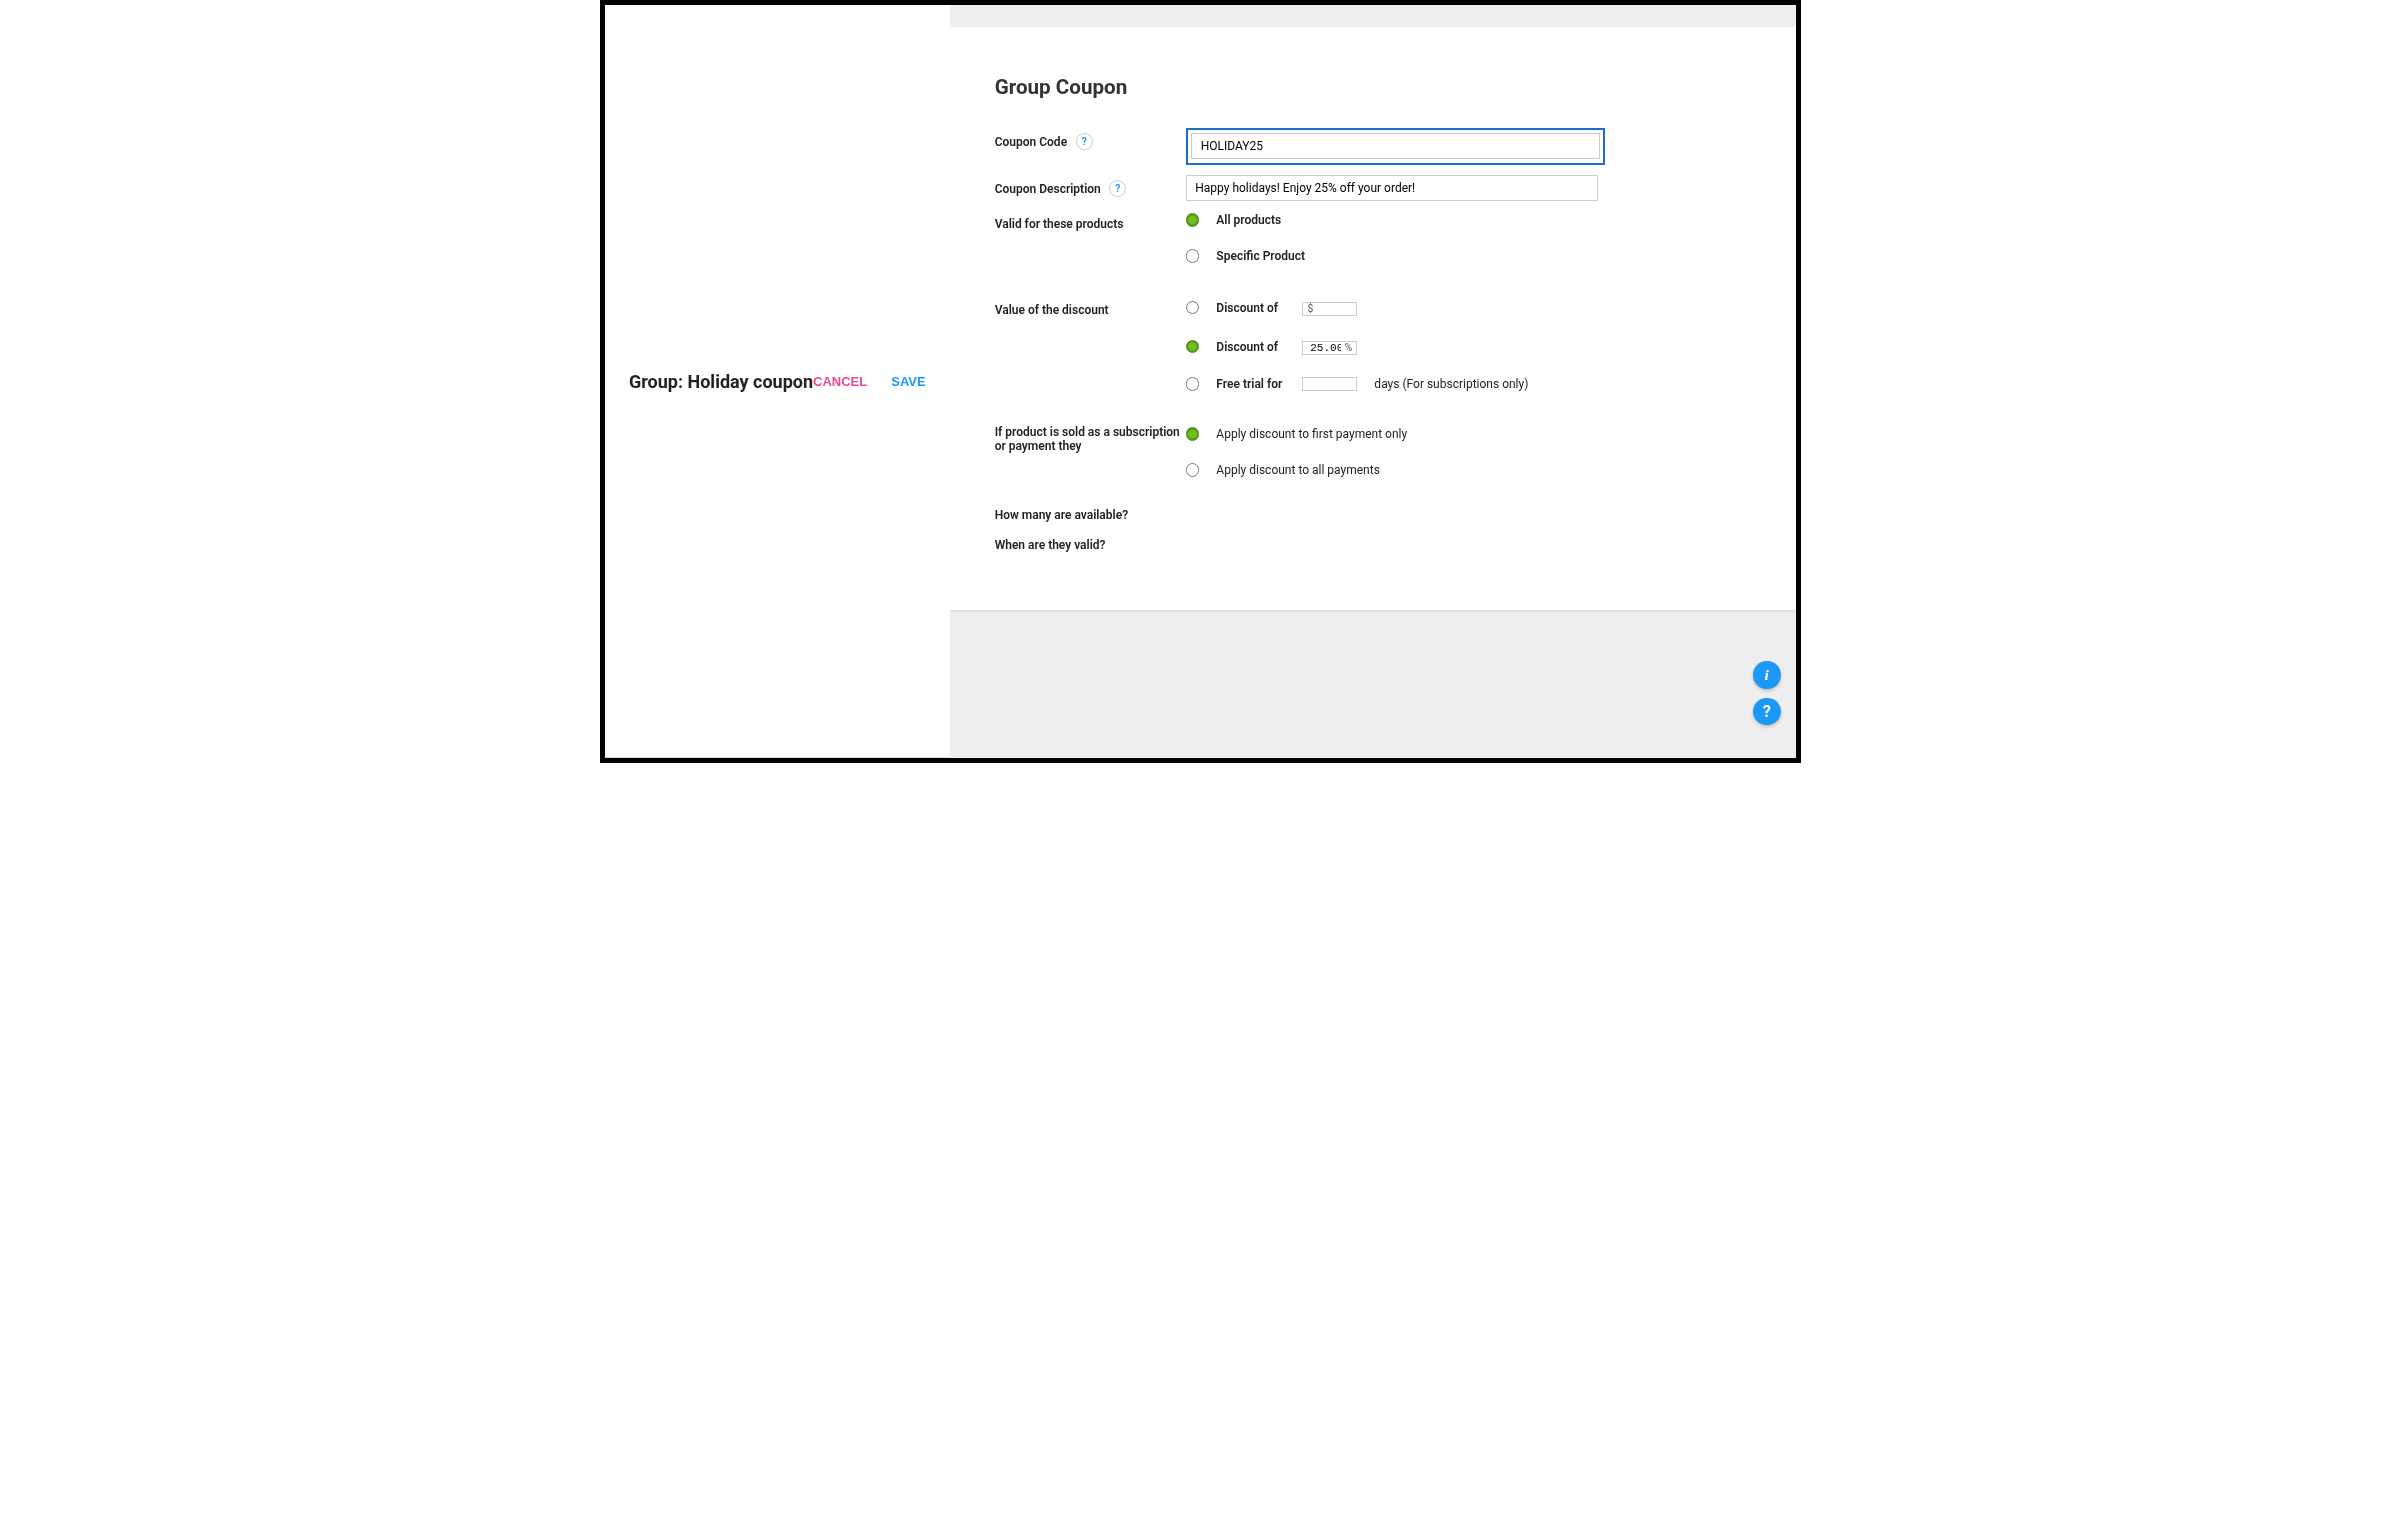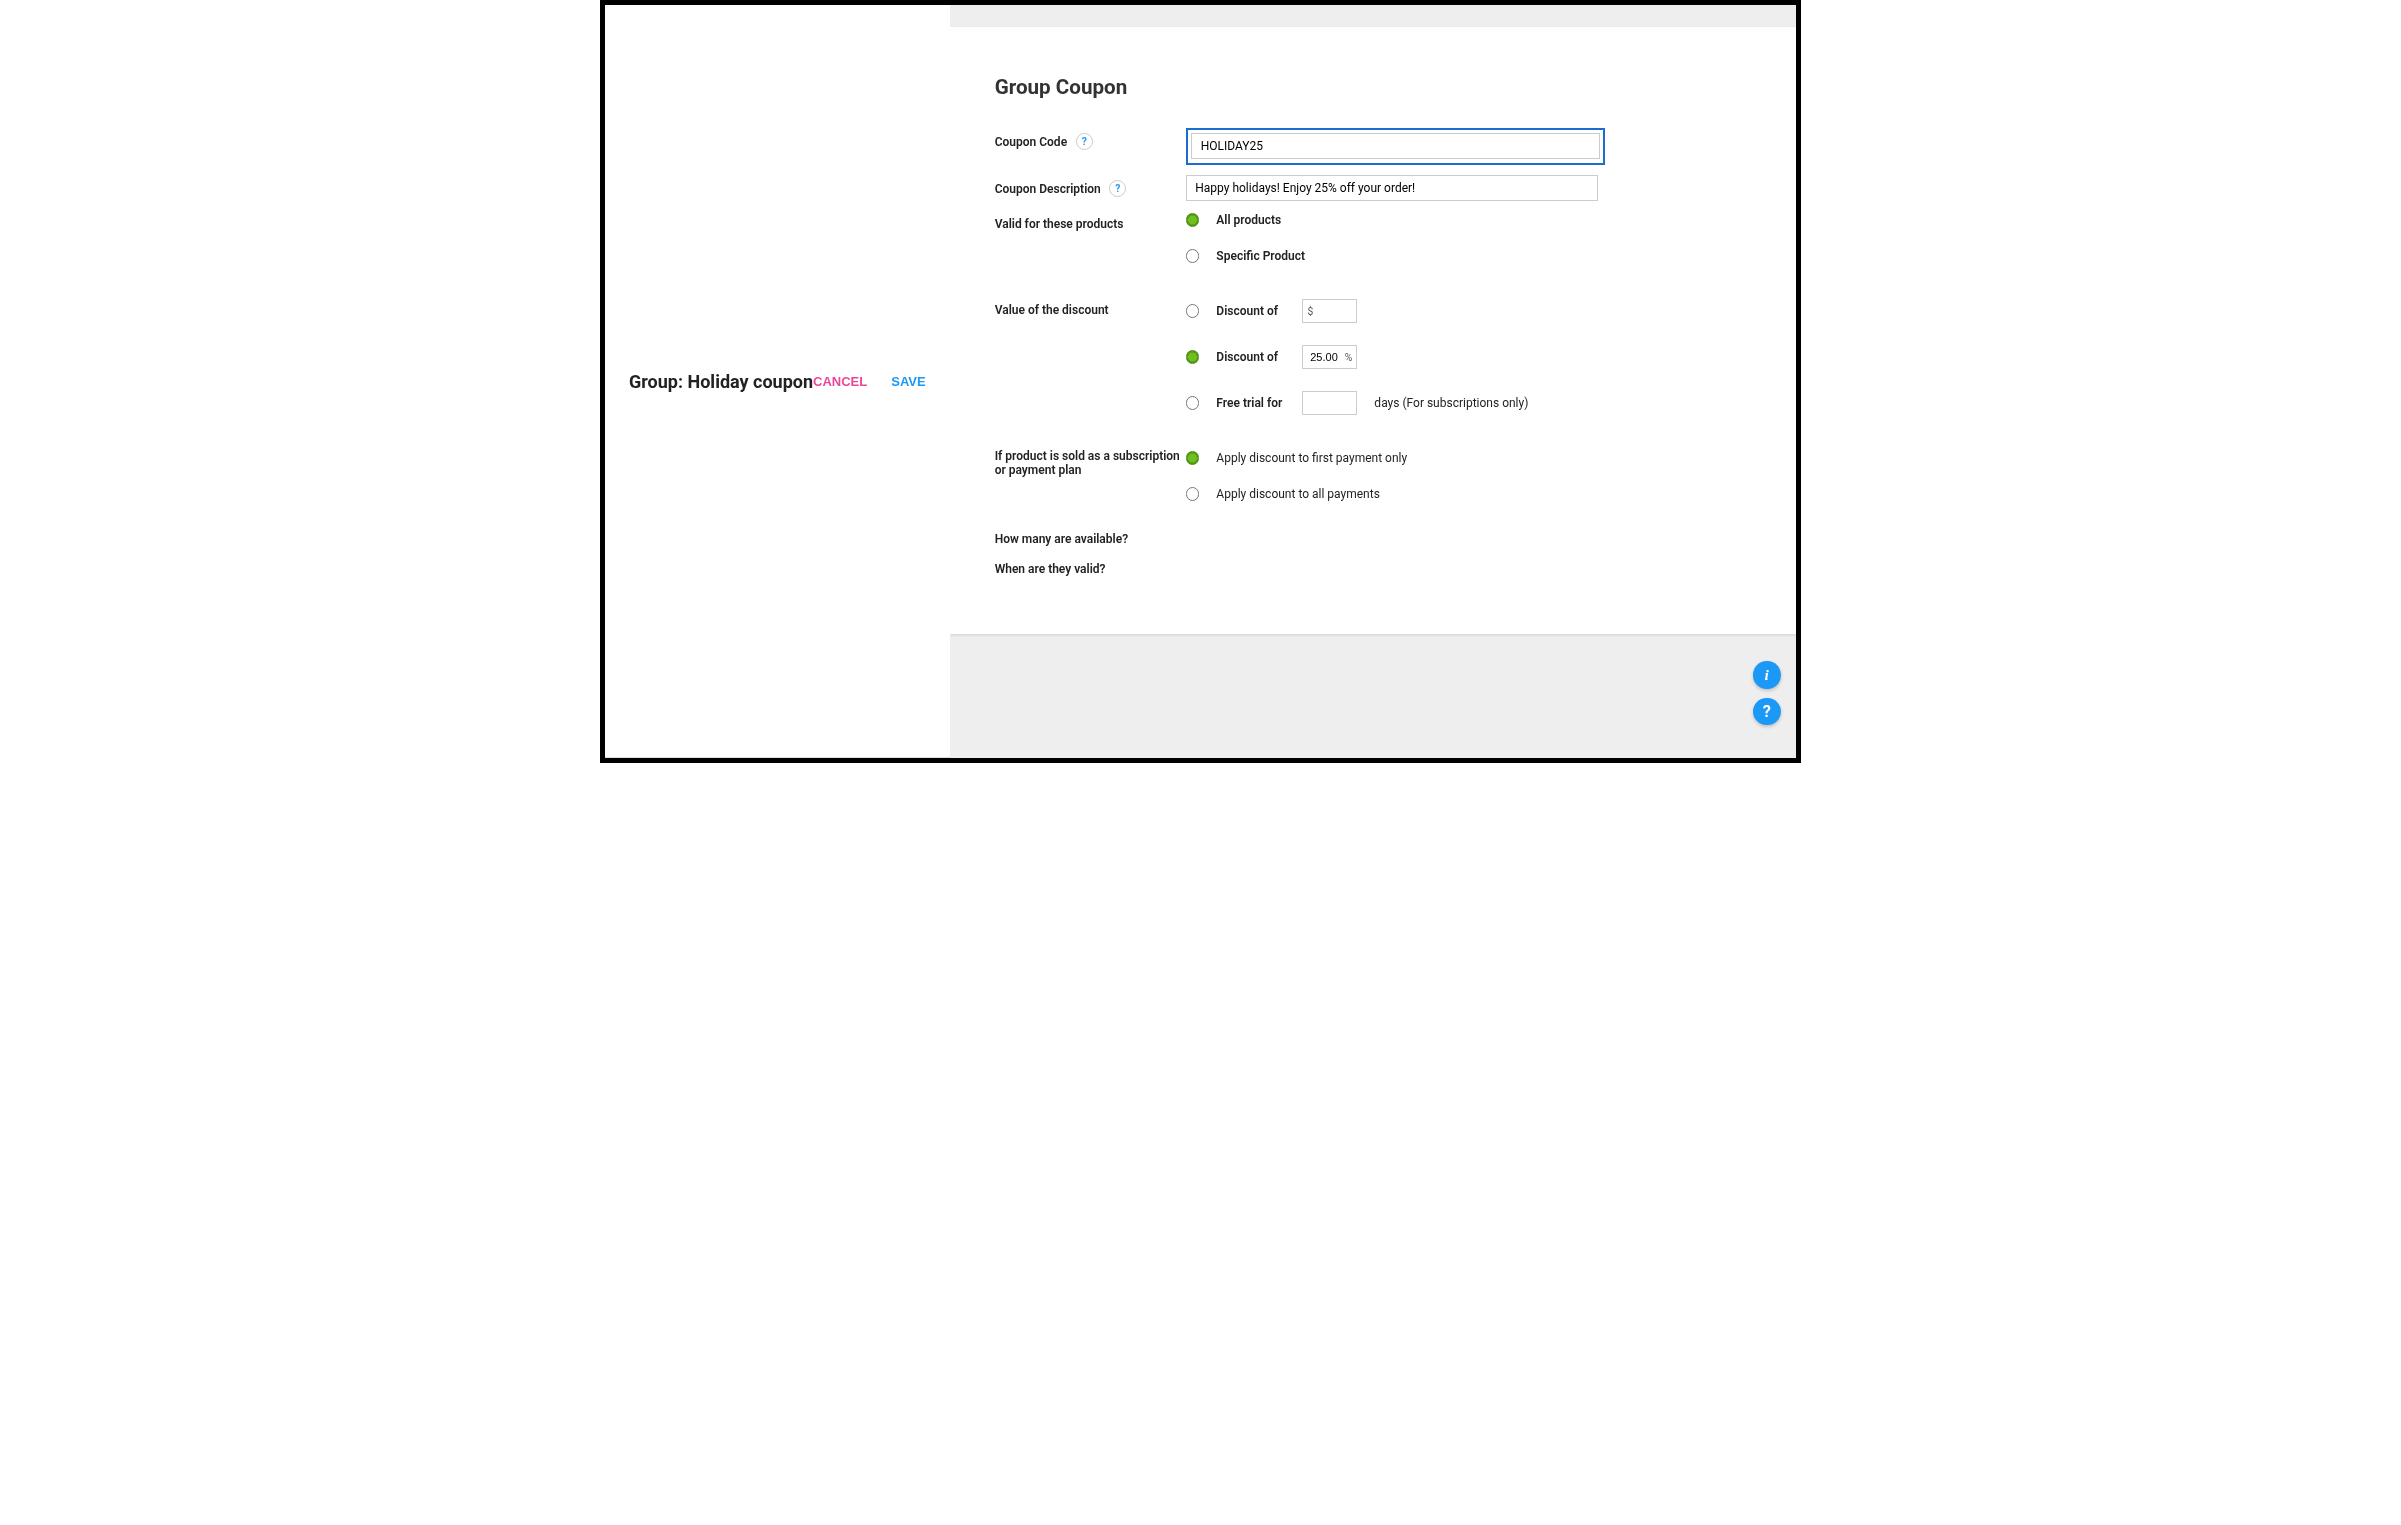--- a/index.html
+++ b/index.html
@@ -113,26 +113,26 @@
       border: 0.9px solid #ccc;
       padding: 3.4px 8.6px;
       font-size: 12px;
       font-family: inherit;
     }
     .text-input.no-highlight {
       width: 412px;
     }
     .small-input {
       width: 55px;
-      height: 24px;
+      height: 14px;
       border: 0.9px solid #ccc;
       padding: 1.7px 3.4px;
       font-size: 11px;
       text-align: left;
-      font-family: Liberation Sans, sans-serif;
+      font-family: Liberation Mono, monospace;
     }
     .small-input-wrap {
       position: relative;
       display: inline-block;
     }
     .small-input-unit {
       position: absolute;
       right: 5.2px;
       top: 50%;
       transform: translateY(-50%);
@@ -352,21 +352,21 @@
               <span class="radio-label-normal">days (For subscriptions only)</span>
             </div>
           </div>
         </div>
       </div>
 
       <div class="row-spacer"></div>
 
       <div class="form-row">
         <div class="form-label" style="padding-top:0;">
-          <span>If product is sold as a subscription or payment plan</span>
+          <span>If product is sold as a subscription or payment they</span>
         </div>
         <div class="form-field">
           <div class="radio-group">
             <div class="radio-option">
               <div class="radio-btn selected"></div>
               <span class="radio-label-normal">Apply discount to first payment only</span>
             </div>
             <div class="radio-option">
               <div class="radio-btn"></div>
               <span class="radio-label-normal">Apply discount to all payments</span>

